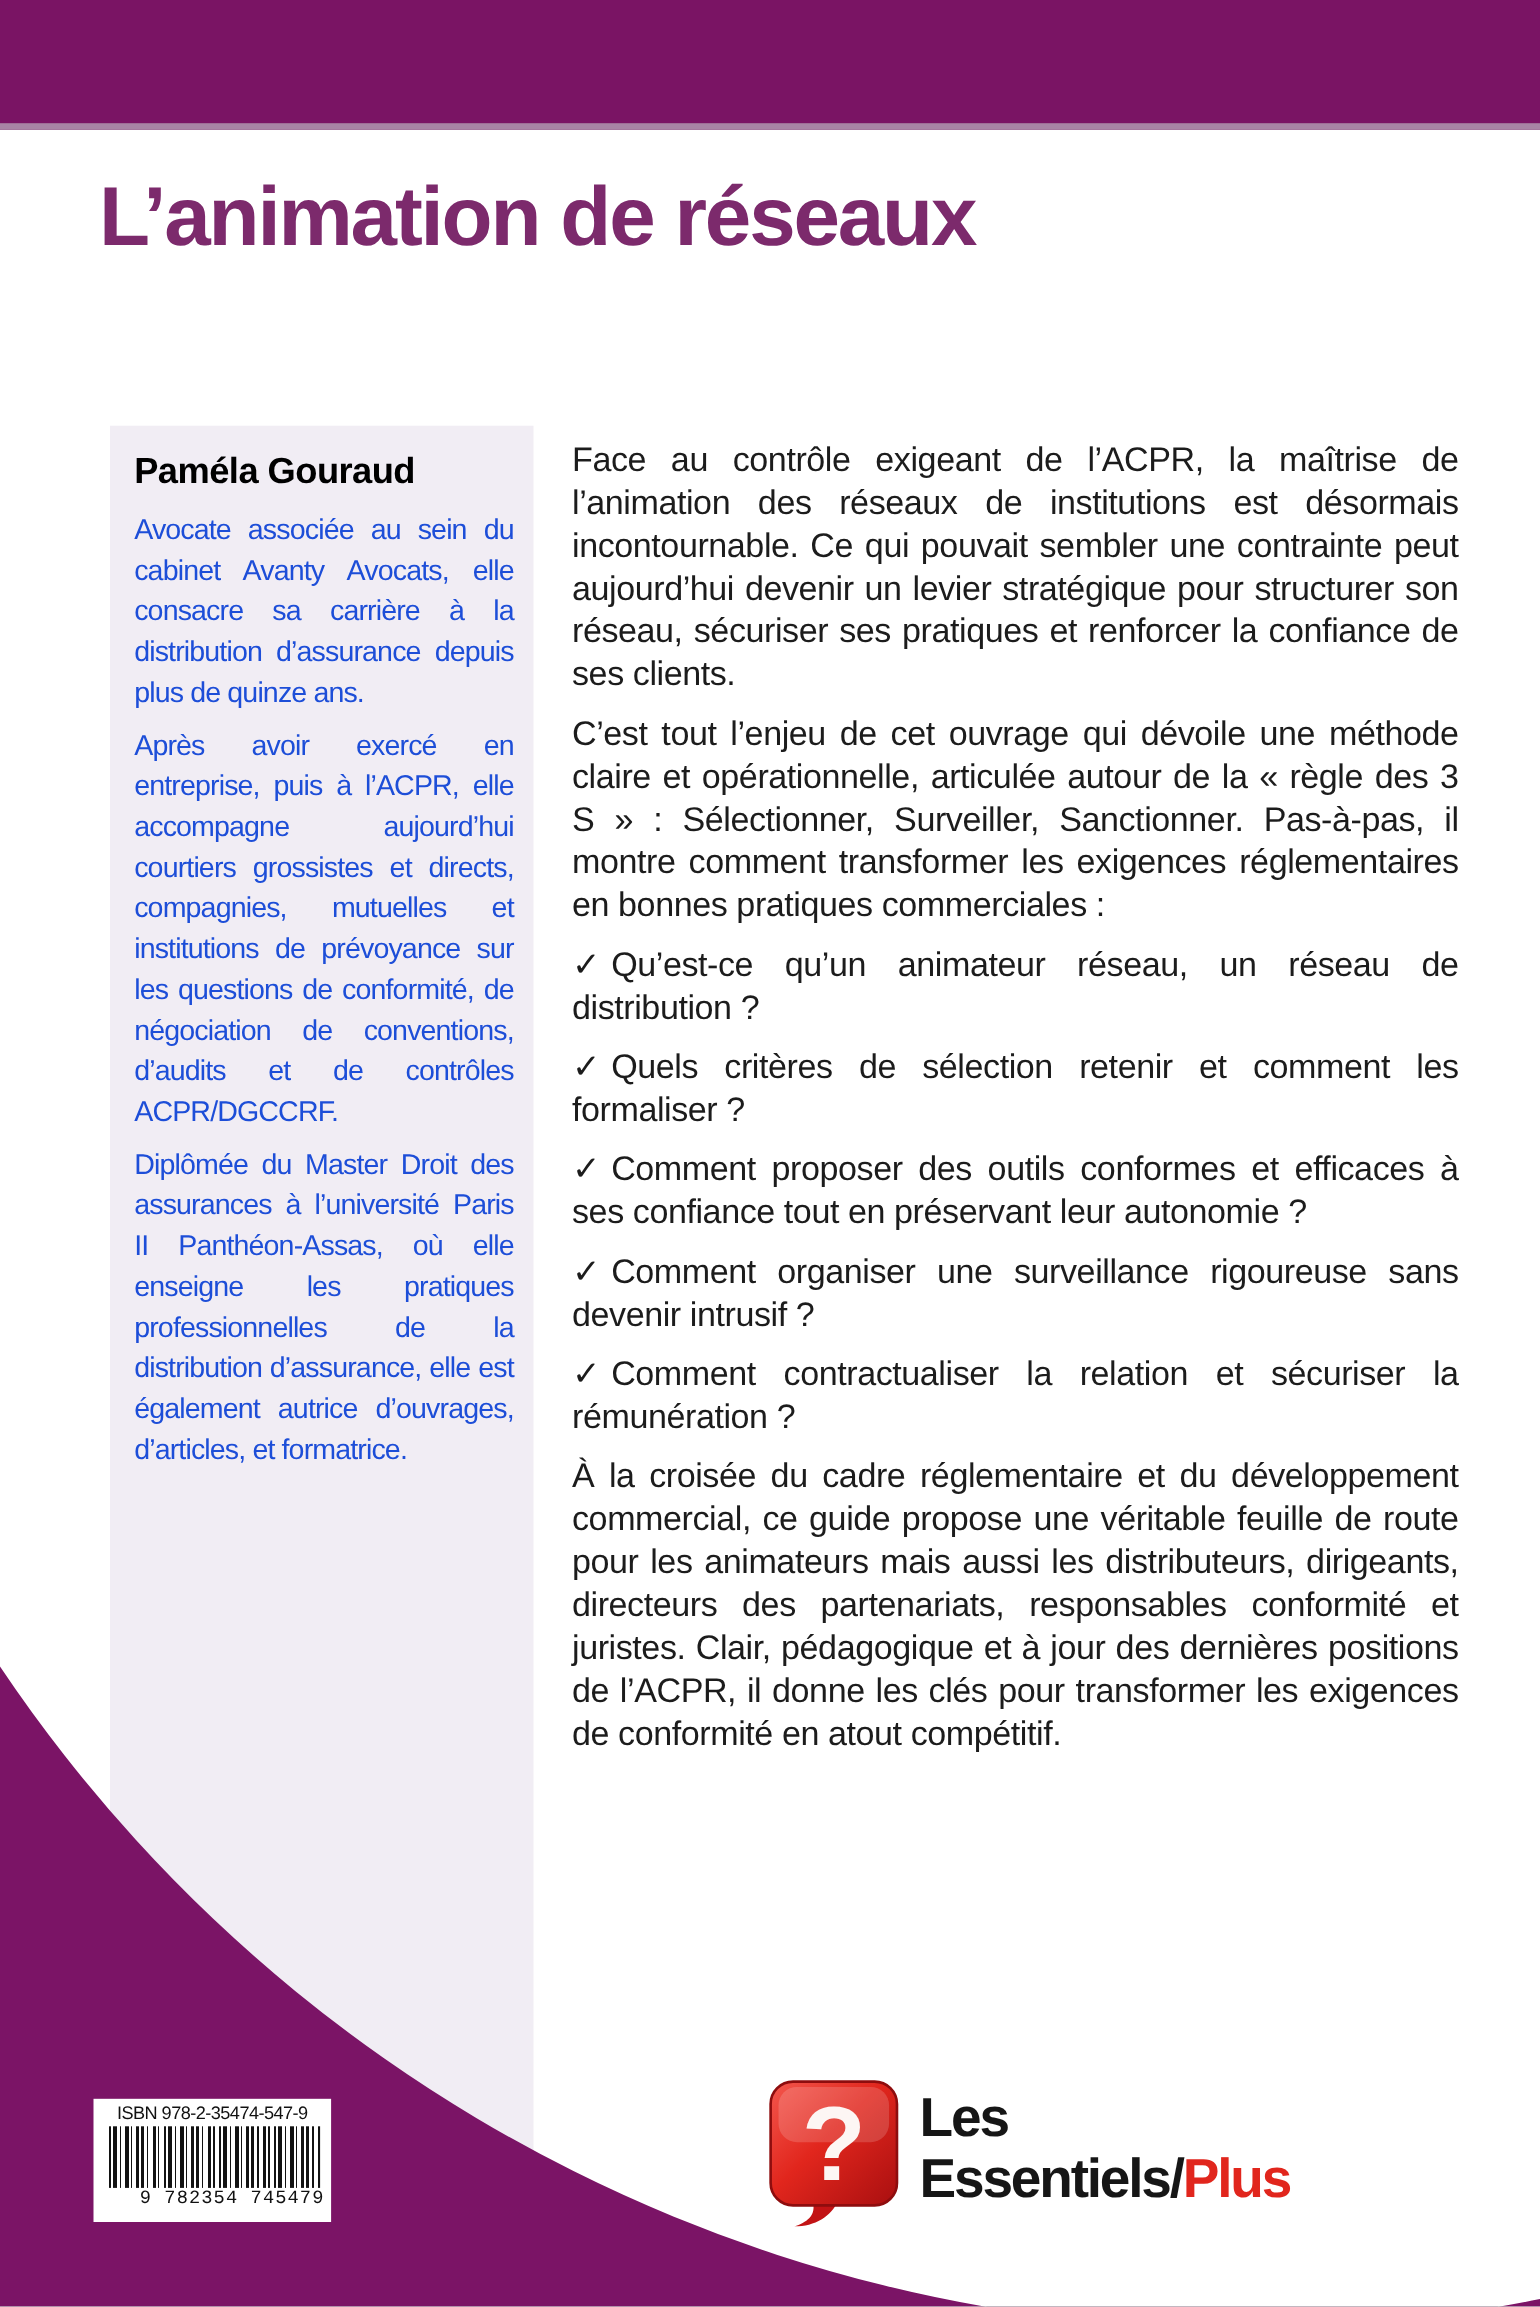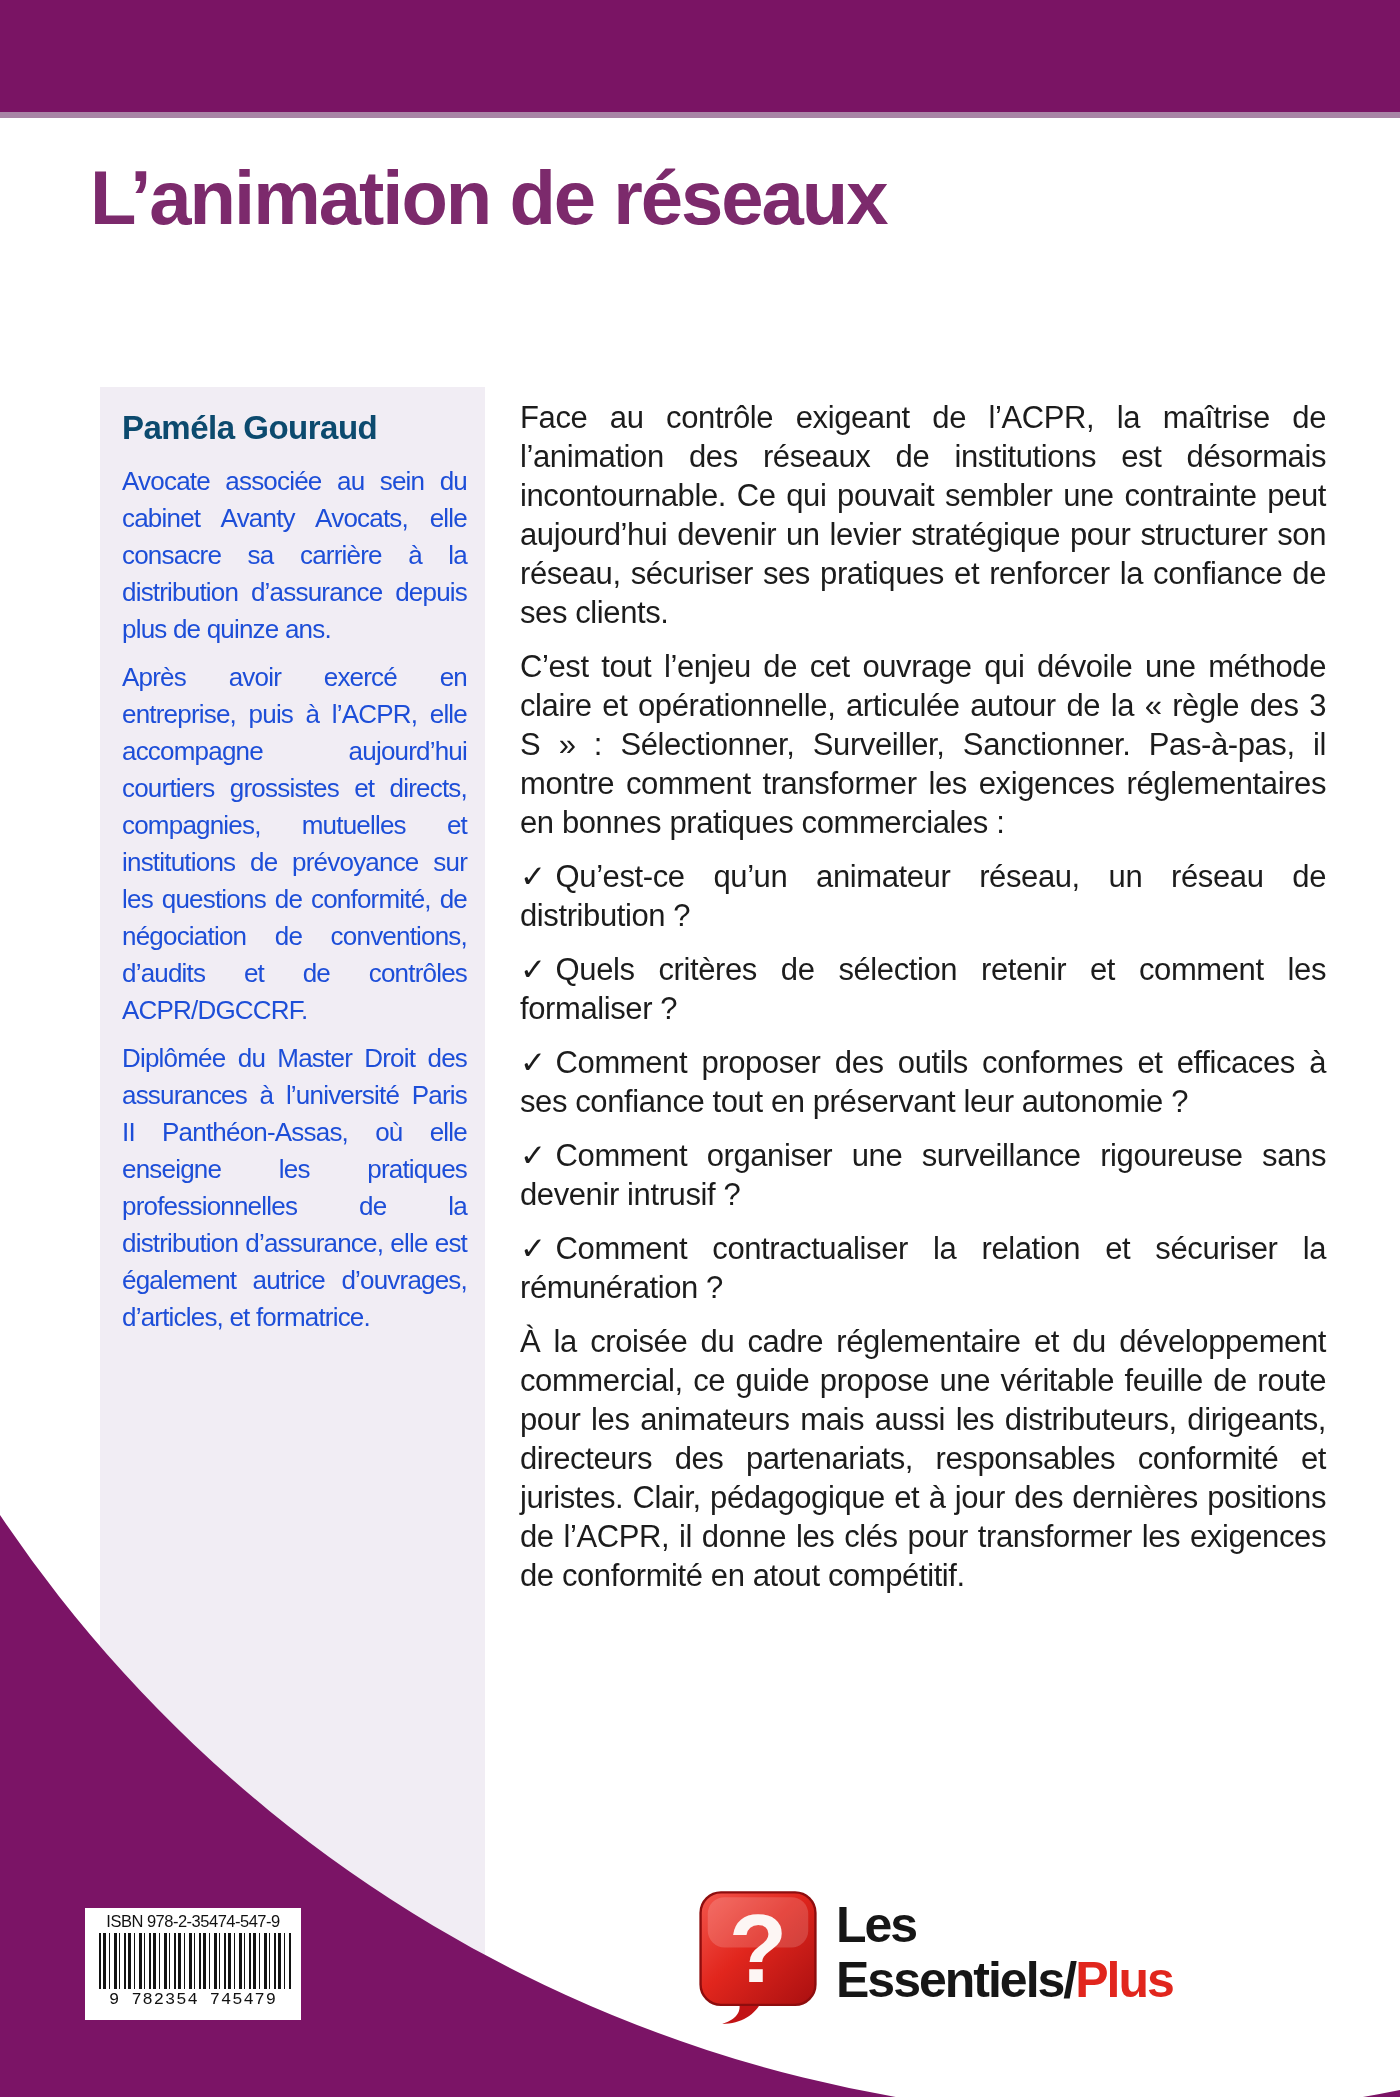--- a/index.html
+++ b/index.html
@@ -19,21 +19,21 @@
     color:#7c2a6c;font-size:76px;line-height:95px;font-weight:700;
     letter-spacing:-2px;
   }
   
   .sidebar{
     position:absolute;left:100px;top:387px;width:385px;height:1593px;
     background:#f1edf4;box-sizing:border-box;padding:22px 18px 0 22px;
     z-index:1;
   }
   .author-name{
-    color:#0c4a6e;font-size:33px;font-weight:bold;margin:0 0 16px 0;
+    color:#000000;font-size:33px;font-weight:bold;margin:0 0 16px 0;
     letter-spacing:-0.5px;
   }
   .sidebar p.bio{
     margin:0 0 11px 0;color:#1d4ed8;font-size:26px;line-height:37px;
     text-align:justify;letter-spacing:-0.8px;
   }
   
   .main-col{
     position:absolute;left:520px;top:398px;width:806px;z-index:1;
     color:#1c1c1c;font-size:31px;line-height:39px;text-align:justify;
@@ -59,20 +59,21 @@
     height:56px;margin:2px 4px 0 8px;
     background:repeating-linear-gradient(90deg,
       #121212 0 2px,#fff 2px 4px,#121212 4px 7px,#fff 7px 10px,
       #121212 10px 11px,#fff 11px 15px,#121212 15px 18px,#fff 18px 20px,
       #121212 20px 21px,#fff 21px 25px);
   }
   .barcode-digits{
     font-family:"Liberation Mono","DejaVu Sans Mono",monospace;
     font-size:17px;color:#111;letter-spacing:1px;margin-top:1px;
     white-space:nowrap;
+    text-align:right;
   }
   
   .logo{position:absolute;left:698px;top:1890px;z-index:3;display:flex;}
   .logo-icon{width:120px;height:134px;}
   .logo-text{
     margin-left:18px;margin-top:8px;
     font-weight:bold;font-size:50px;line-height:55px;color:#161616;
     letter-spacing:-2px;
   }
   .logo-text .plus{color:#e1261d;}

